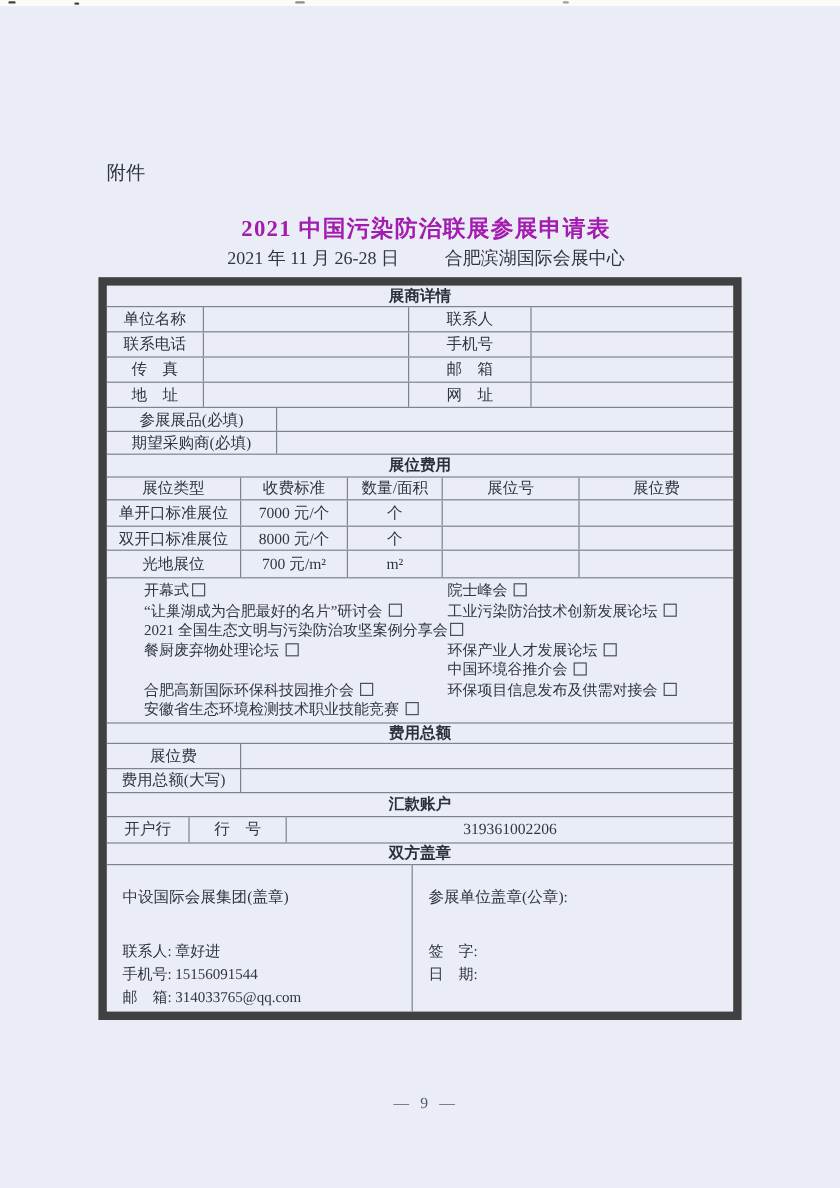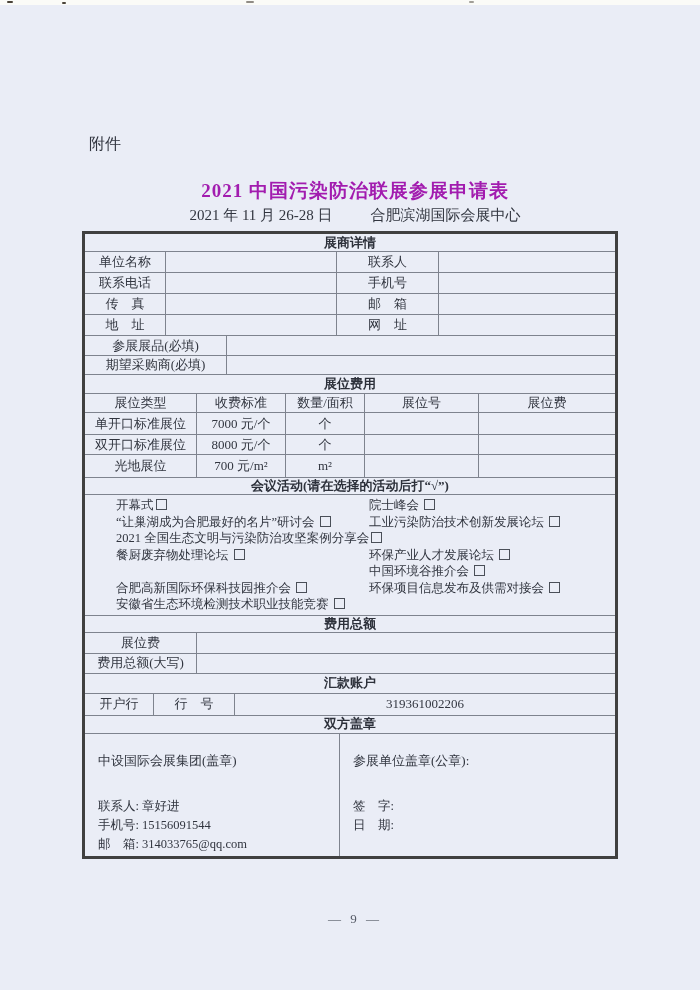--- a/index.html
+++ b/index.html
@@ -17,21 +17,21 @@
   .sp3 { left:246px; top:1px; width:8px; height:2px; opacity:.6; }
   .sp4 { left:469px; top:1px; width:5px; height:2px; opacity:.5; }
 
   .attachment { position:absolute; left:89px; top:134px; font-size:16px; }
   .title { position:absolute; left:0; right:0; top:178px; text-align:center;
            font-size:19px; font-weight:bold; letter-spacing:1px; color:#a21caf; }
   .subtitle { position:absolute; left:0; right:0; top:206px; text-align:center; font-size:15px; }
   .subtitle .venue { margin-left:38px; }
 
   .form { position:absolute; left:82px; top:231px; width:536px;
-          border:3px solid #404040; box-sizing:border-box; font-size:13px; }
+          border:7px solid #404040; box-sizing:border-box; font-size:13px; }
   .row { display:flex; align-items:stretch; box-sizing:border-box; border-bottom:1px solid #7e838e; }
   .row.no-bb { border-bottom:none; }
   .c { box-sizing:border-box; border-right:1px solid #7e838e;
        display:flex; align-items:center; justify-content:center;
        white-space:nowrap; overflow:hidden; }
   .c.last { border-right:none; flex:1; }
 
   .sec-header { box-sizing:border-box; border-bottom:1px solid #7e838e;
        display:flex; align-items:center; justify-content:center;
        font-weight:bold; height:18px; font-size:13px; color:#2c303a; }
@@ -144,21 +144,20 @@
       <div class="c last"></div>
     </div>
     <div class="row h-b3">
       <div class="c b-c1">光地展位</div>
       <div class="c b-c2">700 元/m²</div>
       <div class="c b-c3">m²</div>
       <div class="c b-c4"></div>
       <div class="c last"></div>
     </div>
 
-    <div class="sec-header sh-c">会议活动(请在选择的活动后打“√”)</div>
     <div class="act-rows">
       <div class="act-row">
         <span class="act-left"><span>开幕式</span><span class="cb tight"></span></span>
         <span class="act-right"><span>院士峰会</span><span class="cb"></span></span>
       </div>
       <div class="act-row">
         <span class="act-left"><span>“让巢湖成为合肥最好的名片”研讨会</span><span class="cb"></span></span>
         <span class="act-right"><span>工业污染防治技术创新发展论坛</span><span class="cb"></span></span>
       </div>
       <div class="act-row">

